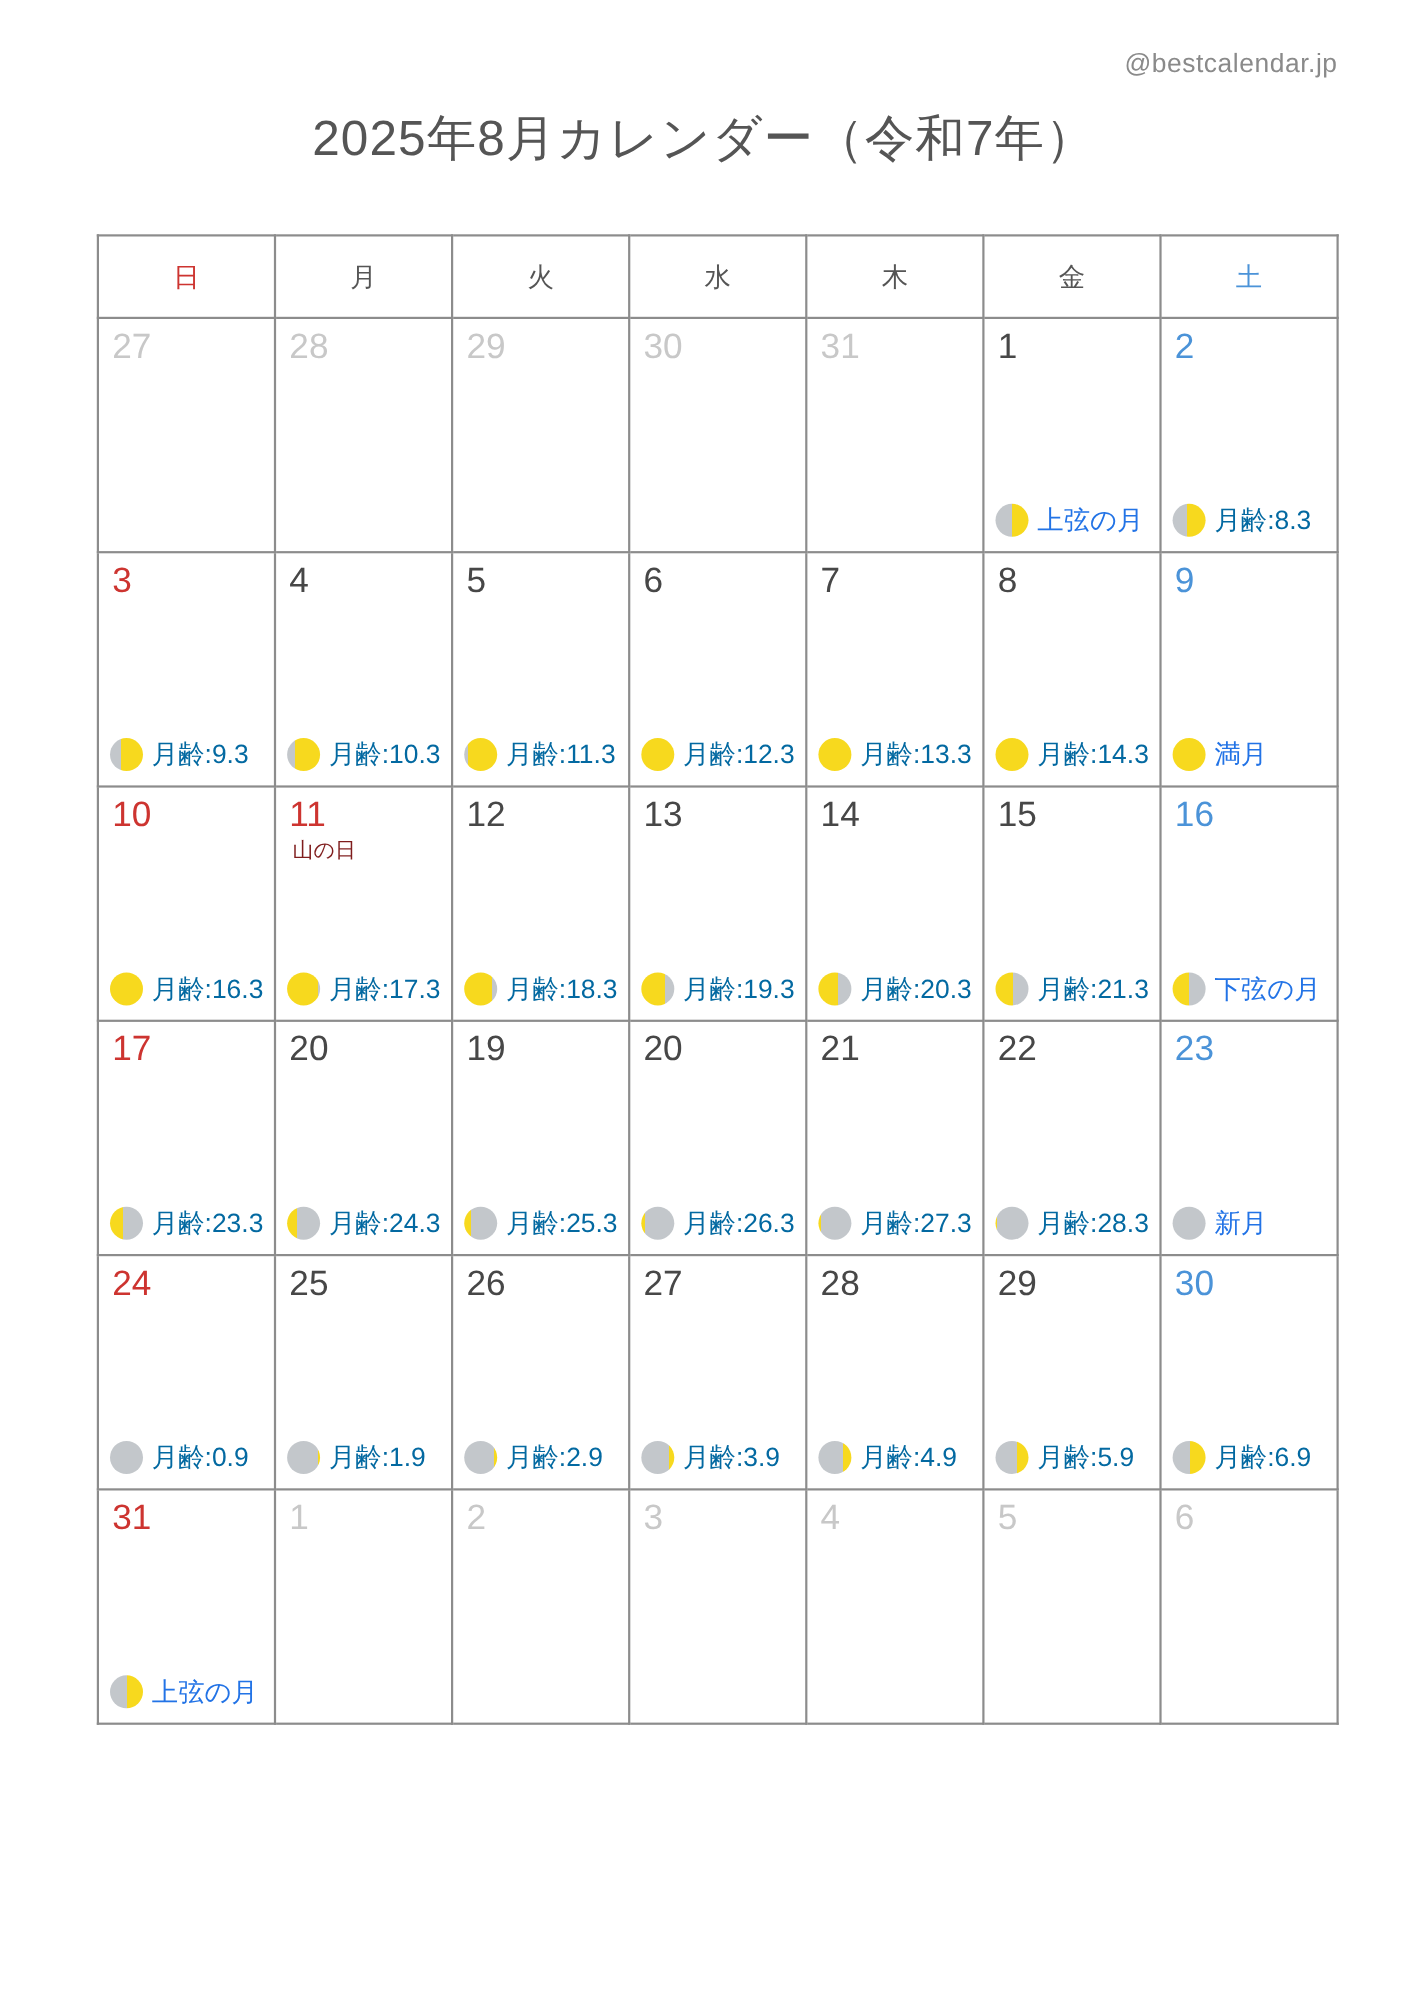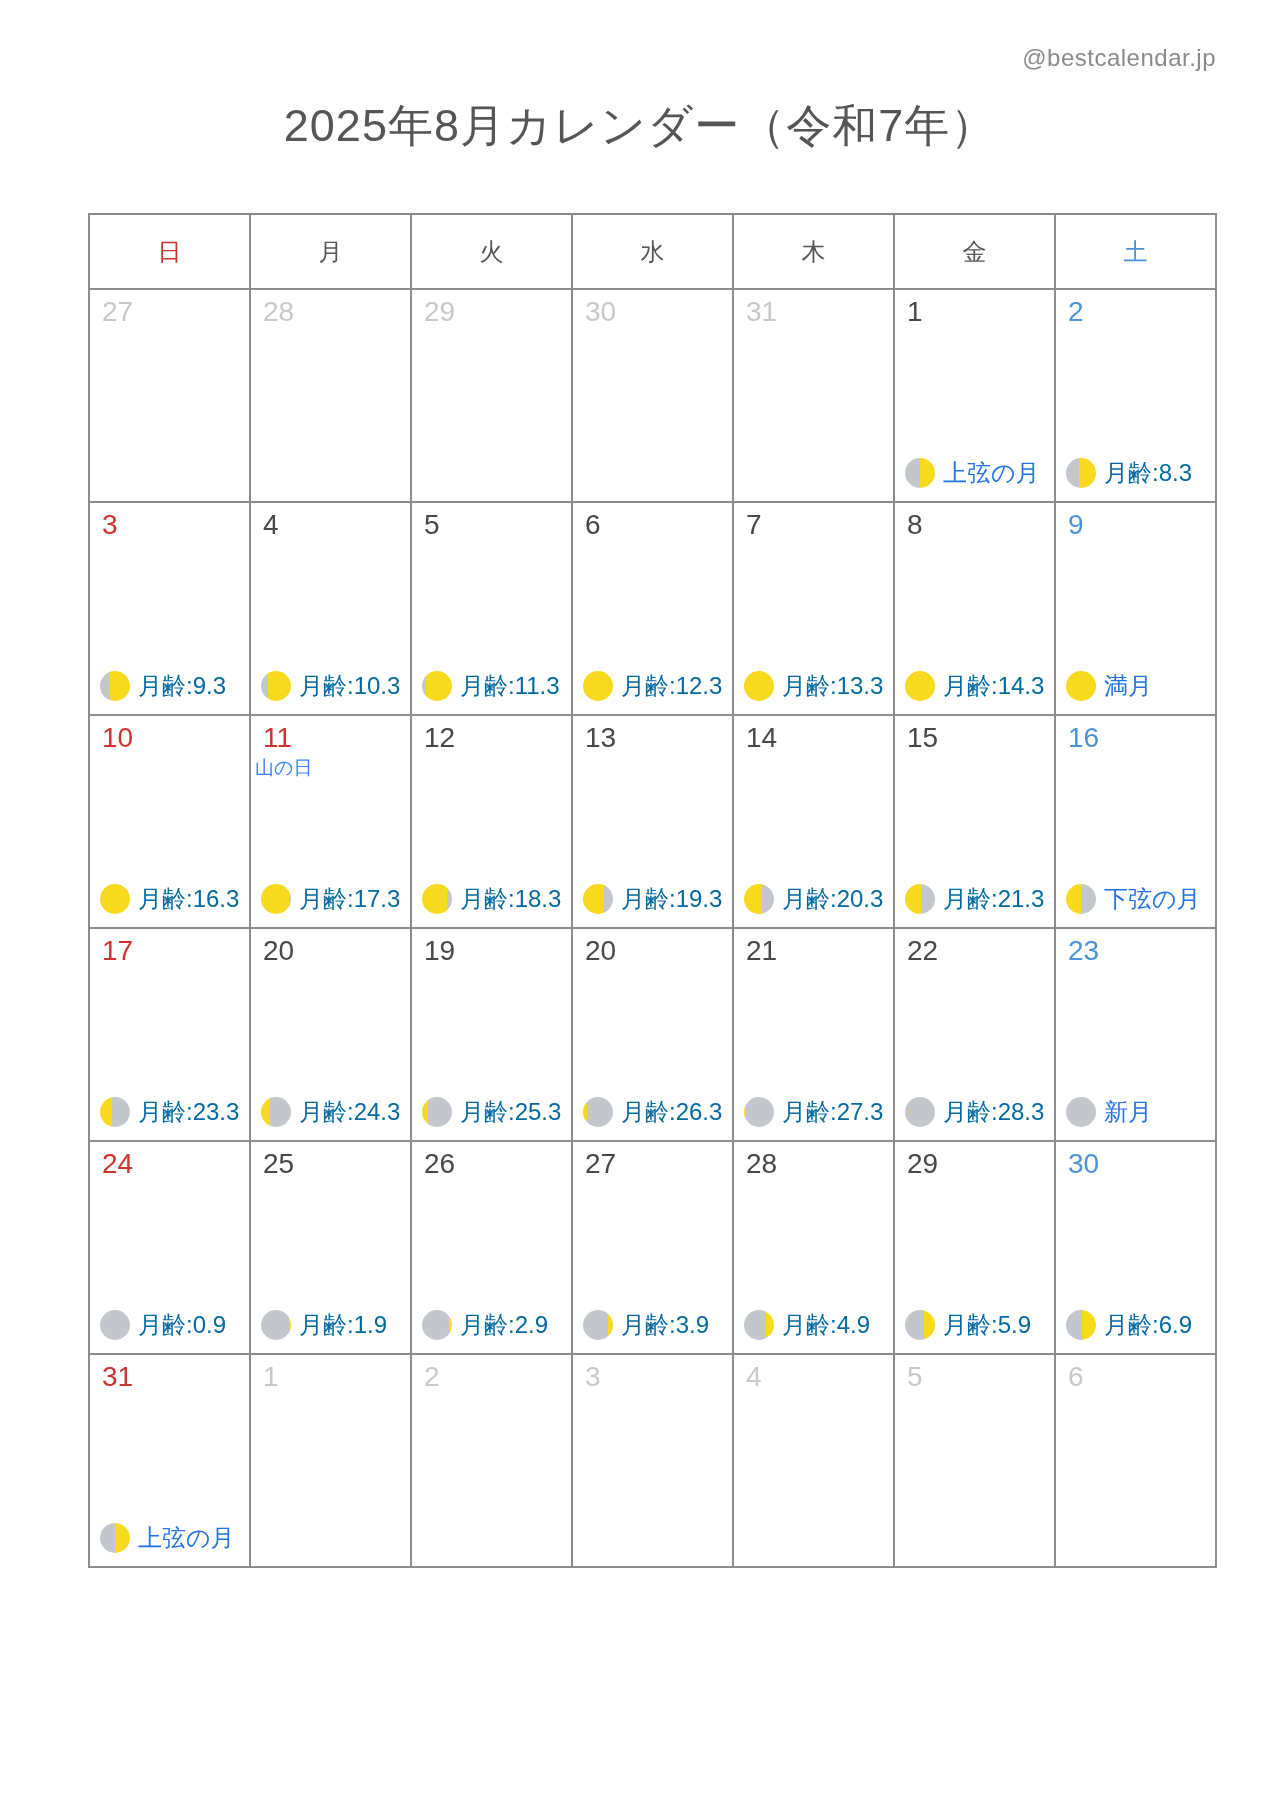--- a/index.html
+++ b/index.html
@@ -24,30 +24,30 @@
   table.calendar th{
     width:157px;height:71px;border:2px solid #8c8c8c;
     font-size:24px;font-weight:400;text-align:center;vertical-align:middle;
   }
   table.calendar td{
     width:157px;height:211px;border:2px solid #8c8c8c;
     padding:0;vertical-align:top;
   }
   .cell{position:relative;height:211px;}
   .daynum{
-    font-size:28px;line-height:1.15;padding:6px 0 0 12px;color:#474747;
+    font-size:32px;line-height:1.15;padding:6px 0 0 12px;color:#474747;
   }
   .daynum.muted{color:#c8c8c8;}
   .daynum.sun{color:#cd3430;}
   .daynum.sat{color:#4b93d8;}
   .wk.weekday{color:#555555;}
   .wk.sun{color:#cd3430;}
   .wk.sat{color:#4b93d8;}
   .holiday{
-    font-size:19px;color:#3b82f6;padding-left:4px;margin-top:1px;
+    font-size:19px;color:#7f1d1d;padding-left:15px;margin-top:1px;
   }
   .moon{
     position:absolute;left:10px;bottom:12px;
     display:flex;align-items:center;gap:8px;white-space:nowrap;
   }
   .moon-icon{
     width:30px;height:30px;border-radius:50%;flex:none;display:inline-block;
   }
   .moon-label{font-size:24px;}
   .label-age{color:#0369a1;}

